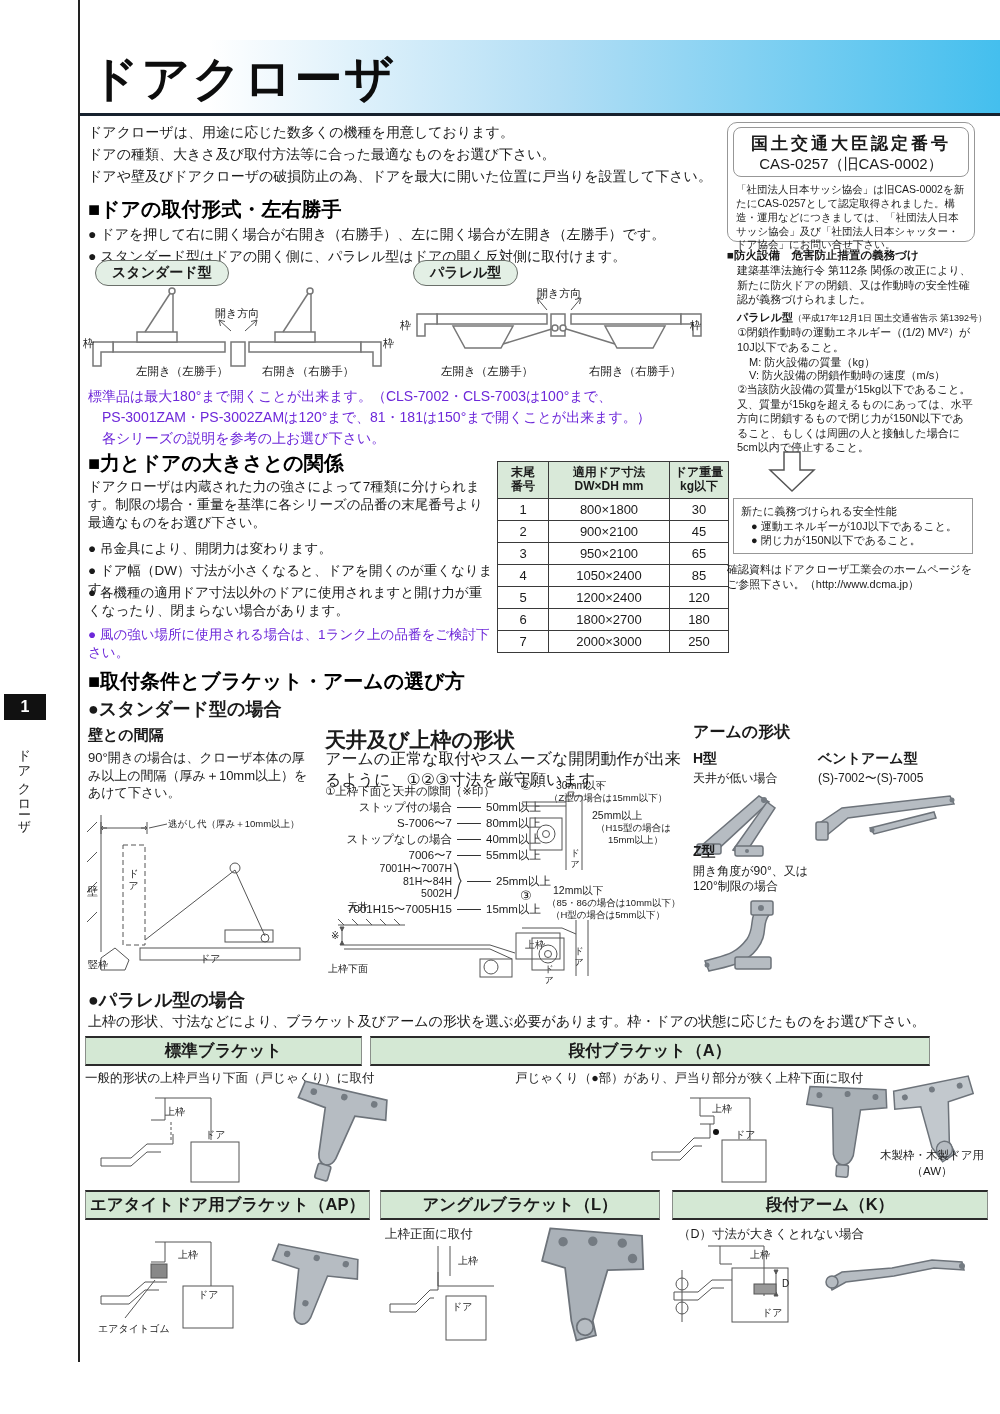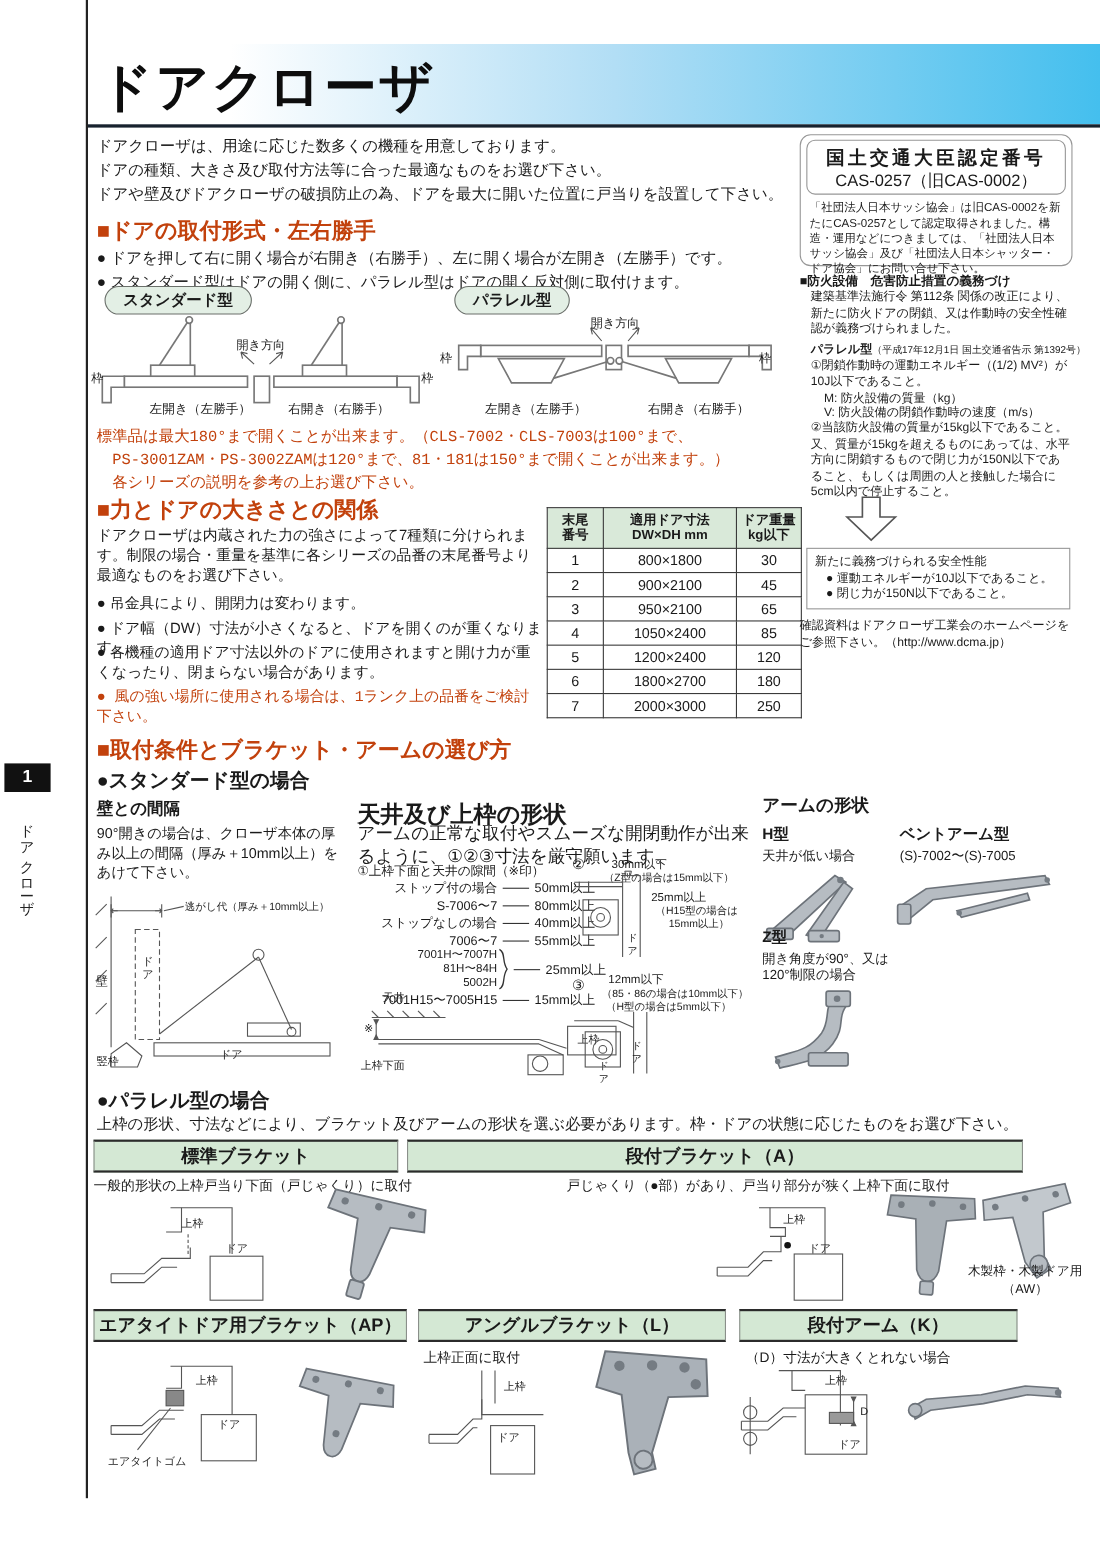--- a/index.html
+++ b/index.html
@@ -1,22 +1,22 @@
 <!DOCTYPE html>
 <html><head>
 <meta charset="utf-8">
 <style>
   html,body{margin:0;padding:0;background:#fff;}
   #page{position:relative;width:1000px;height:1414px;background:#fff;overflow:hidden;
         font-family:"Liberation Sans","DejaVu Sans",sans-serif;color:#1a1a1a;}
   .t{position:absolute;white-space:nowrap;}
   .w{white-space:normal;}
   .b{font-weight:bold;}
-  .blue{color:#c2410c;}
-  .red{color:#c2410c;font-family:Liberation Mono, monospace;}
+  .blue{color:#000000;}
+  .red{color:#6d28d9;}
   .vert{writing-mode:vertical-rl;letter-spacing:2px;}
   .pill{position:absolute;border:1.5px solid #6a6f6a;border-radius:13px;background:#e3efe5;
         padding:3px 16px;font-size:14px;font-weight:bold;}
   .gbar{position:absolute;height:30px;background:#d4e8d4;border-top:2px solid #2b2b2b;
         border-bottom:2px solid #2b2b2b;border-left:1px solid #8a8f8a;border-right:1px solid #8a8f8a;
         display:flex;align-items:center;justify-content:center;font-size:16.5px;font-weight:bold;box-sizing:border-box;}
   table.spec{position:absolute;left:497px;top:461px;border-collapse:collapse;font-size:13px;text-align:center;}
   table.spec th,table.spec td{border:1px solid #3a3a3a;padding:0 4px;}
   table.spec th{background:#d9e9d9;font-size:12px;font-weight:bold;height:36px;line-height:1.15;}
   table.spec td{height:21px;}
@@ -425,21 +425,21 @@
   </svg>
   <div class="t" style="left:872px;top:1148px;width:120px;text-align:center;font-size:11.5px;">木製枠・木製ドア用</div>
   <div class="t" style="left:872px;top:1164px;width:120px;text-align:center;font-size:11.5px;">（AW）</div>
 
   <div class="gbar" style="left:85px;top:1190px;width:285px;">
       <span>エアタイトドア用ブラケット（AP）</span>
     </div>
   <div class="gbar" style="left:380px;top:1190px;width:280px;">
       <span>アングルブラケット（L）</span>
     </div>
-  <div class="gbar" style="left:672px;top:1190px;width:253px;">
+  <div class="gbar" style="left:672px;top:1190px;width:316px;">
       <span>段付アーム（K）</span>
     </div>
   <div class="t" style="left:385px;top:1226px;font-size:12.5px;">上枠正面に取付</div>
   <div class="t" style="left:678px;top:1226px;font-size:12.5px;">（D）寸法が大きくとれない場合</div>
 
   <svg style="left:95px;top:1238px;" width="165" height="95" viewBox="0 0 165 95">
     <g class="thin">
       <path d="M60 4 h56 v44"></path>
         <path d="M70 4 v20 h-14"></path>
       <rect x="56" y="26" width="16" height="14" fill="#888"></rect>

